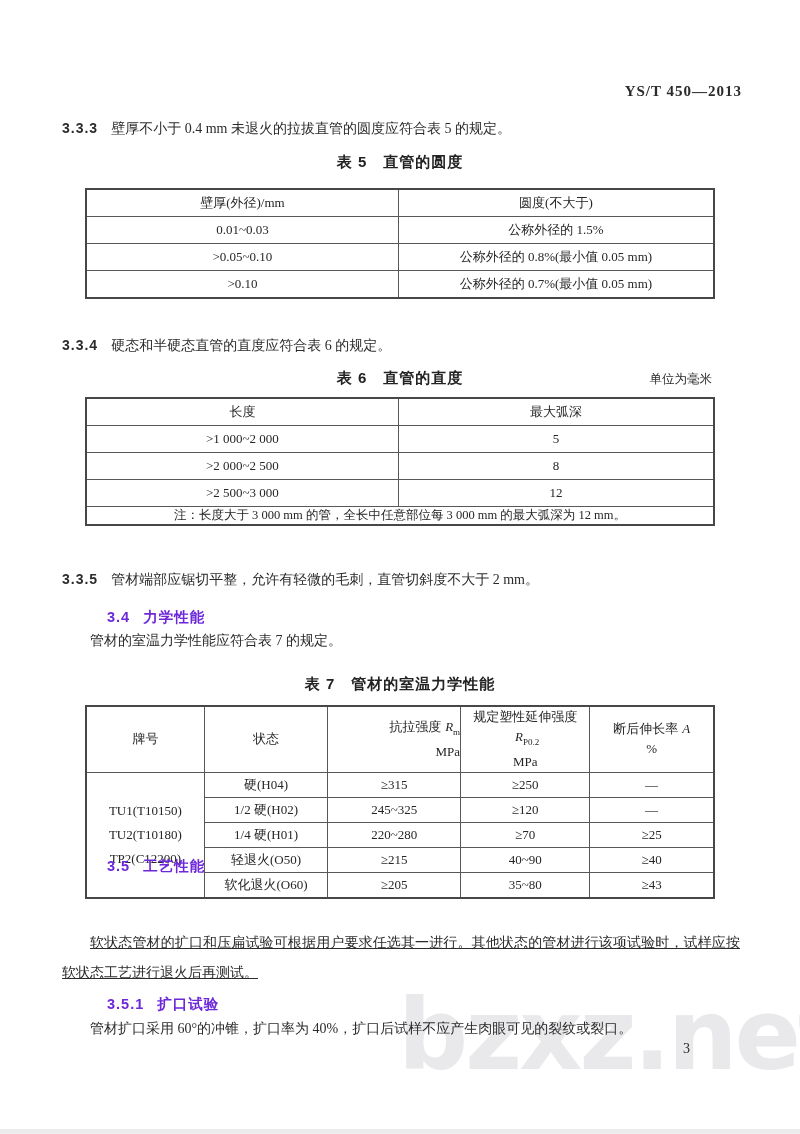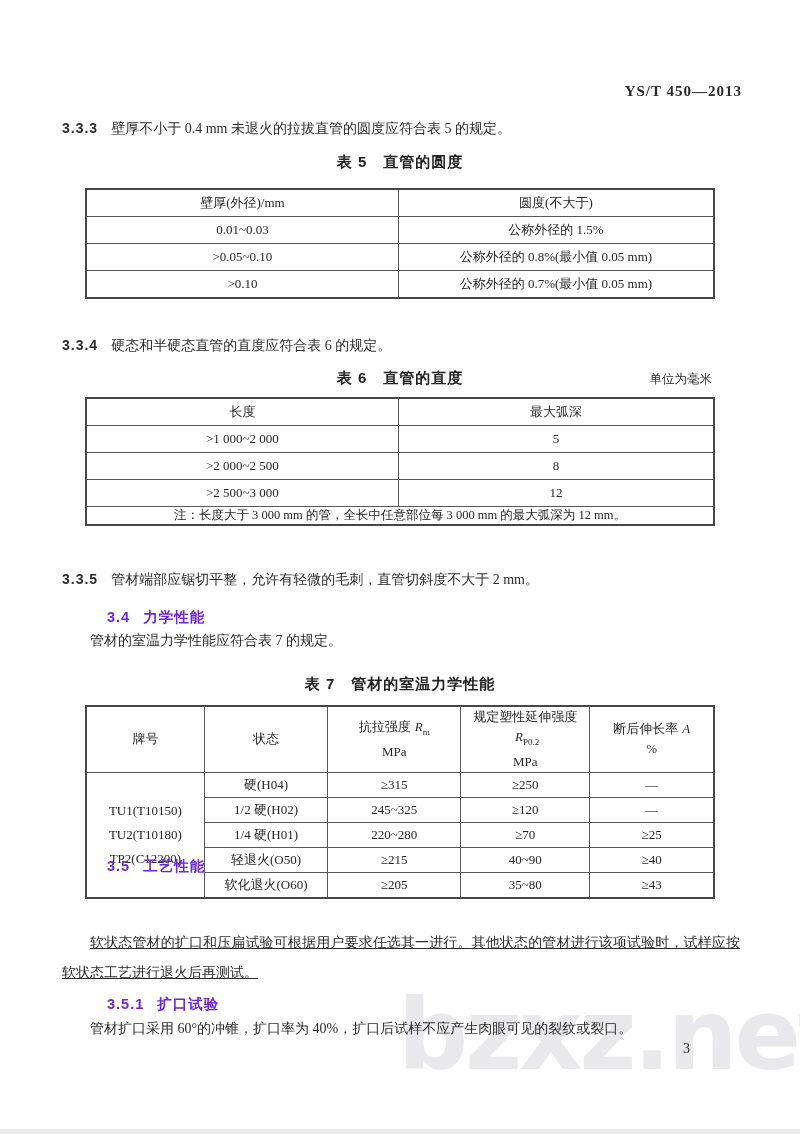--- a/index.html
+++ b/index.html
@@ -140,21 +140,21 @@
       <span class="num">3.4</span><span>力学性能</span>
     </div>
     <div class="para" style="top:631px; line-height:19px;">管材的室温力学性能应符合表 7 的规定。</div>
 
     <div class="tbl-caption" style="top:675px;">表 7　管材的室温力学性能</div>
     <table class="std t7" style="top:705px;">
       <tbody>
           <tr>
         <td class="hdr" style="width:18.6%;">牌号</td>
         <td class="hdr" style="width:19.5%;">状态</td>
-        <td class="hdr" style="width:21.0%;">
+        <td class="hdr" style="width:21.0%;text-align:right;">
           <span class="hdr2"><span>抗拉强度</span><i>R</i><sub>m</sub></span>
           <span class="hdr2">MPa</span>
         </td>
         <td class="hdr" style="width:20.4%;">
           <span class="hdr2"><span>规定塑性延伸强度</span><i>R</i><sub>P0.2</sub></span>
           <span class="hdr2">MPa</span>
         </td>
         <td class="hdr">
           <span class="hdr2"><span>断后伸长率</span><i>A</i></span>
           <span class="hdr2">%</span>

